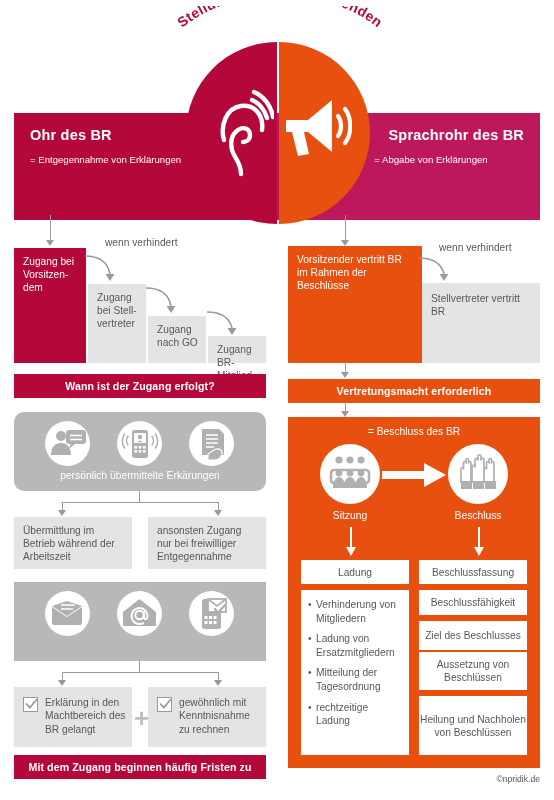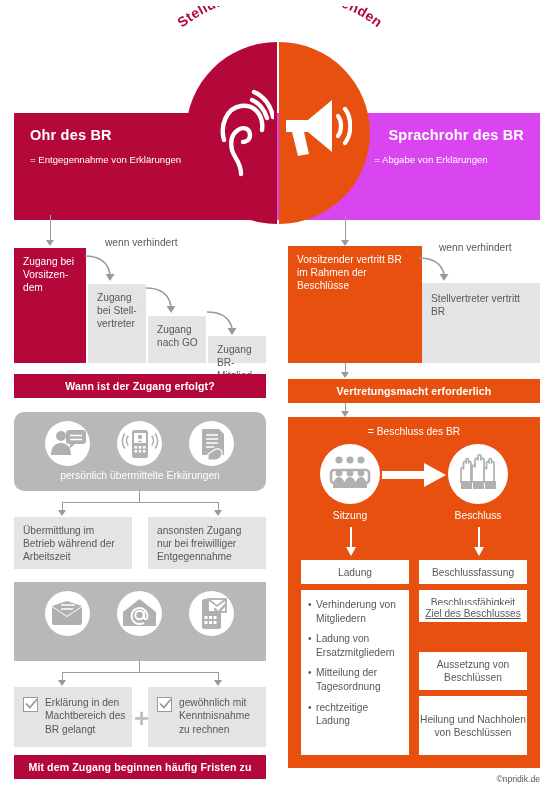--- a/index.html
+++ b/index.html
@@ -8,21 +8,21 @@
     width:554px; height:800px; position:relative; overflow:hidden;
     font-family:"Liberation Sans", sans-serif;
     color:#58585a;
   }
   .abs { position:absolute; }
 
   
   #hero { position:absolute; left:0; top:0; width:554px; height:225px; }
   .hero-panel { position:absolute; top:70px; height:107px;margin-top:43px; }
   #hero-left  { left:14px;  width:290px; background:#b4073a; }
-  #hero-right { left:250px; width:290px; background:#d946ef; }
+  #hero-right { left:250px; width:290px; background:#be185d; }
   .hero-title {
     position:absolute; top:14px; color:#fff; font-weight:bold; font-size:14.5px;
     letter-spacing:.2px;
   }
   .hero-sub {
     position:absolute; top:40px; color:#fff; font-size:9.6px; line-height:13px;
   }
   #hero-left .hero-title  { left:16px; }
   #hero-left .hero-sub    { left:16px; width:160px; }
   #hero-right .hero-title { right:16px; }
@@ -414,18 +414,18 @@
   <div class="wbox left-al" style="left:13px; top:173px; width:108px; height:165px;">
     <ul>
       <li>Verhinderung von Mitgliedern</li>
       <li>Ladung von Ersatzmitgliedern</li>
       <li>Mitteilung der Tagesordnung</li>
       <li>rechtzeitige Ladung</li>
     </ul>
   </div>
 
   <div class="wbox" style="left:131px; top:173px; width:108px; height:25px;">Beschlussfähigkeit</div>
-  <div class="wbox" style="left:131px; top:188px; width:108px; height:17px;text-decoration:underline;">Ziel des Beschlusses</div>
+  <div class="wbox" style="left:131px; top:204px; width:108px; height:29px;">Ziel des Beschlusses</div>
   <div class="wbox" style="left:131px; top:279px; width:108px; height:59px;">Heilung und Nachholen von Beschlüssen</div>
   <div class="wbox" style="left:131px; top:235px; width:108px; height:38px;">Aussetzung von Beschlüssen</div>
 </div>
 
 <div id="copyright">©npridik.de</div>
 
 </body></html>

